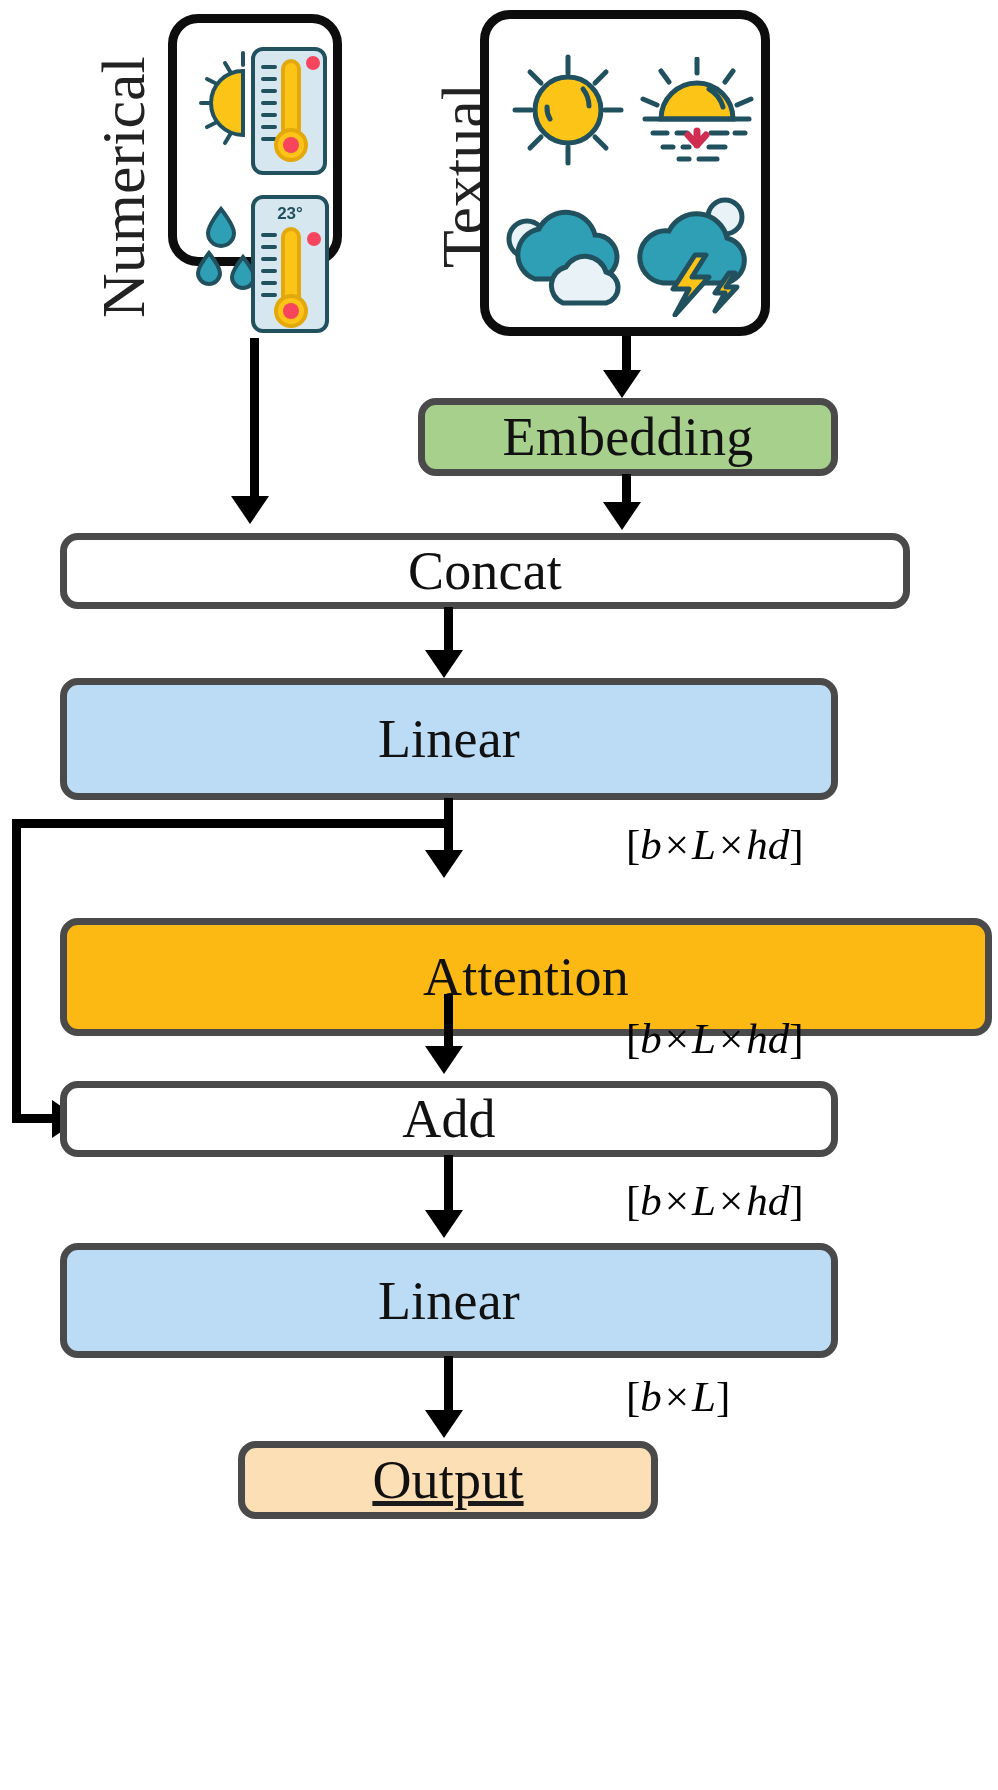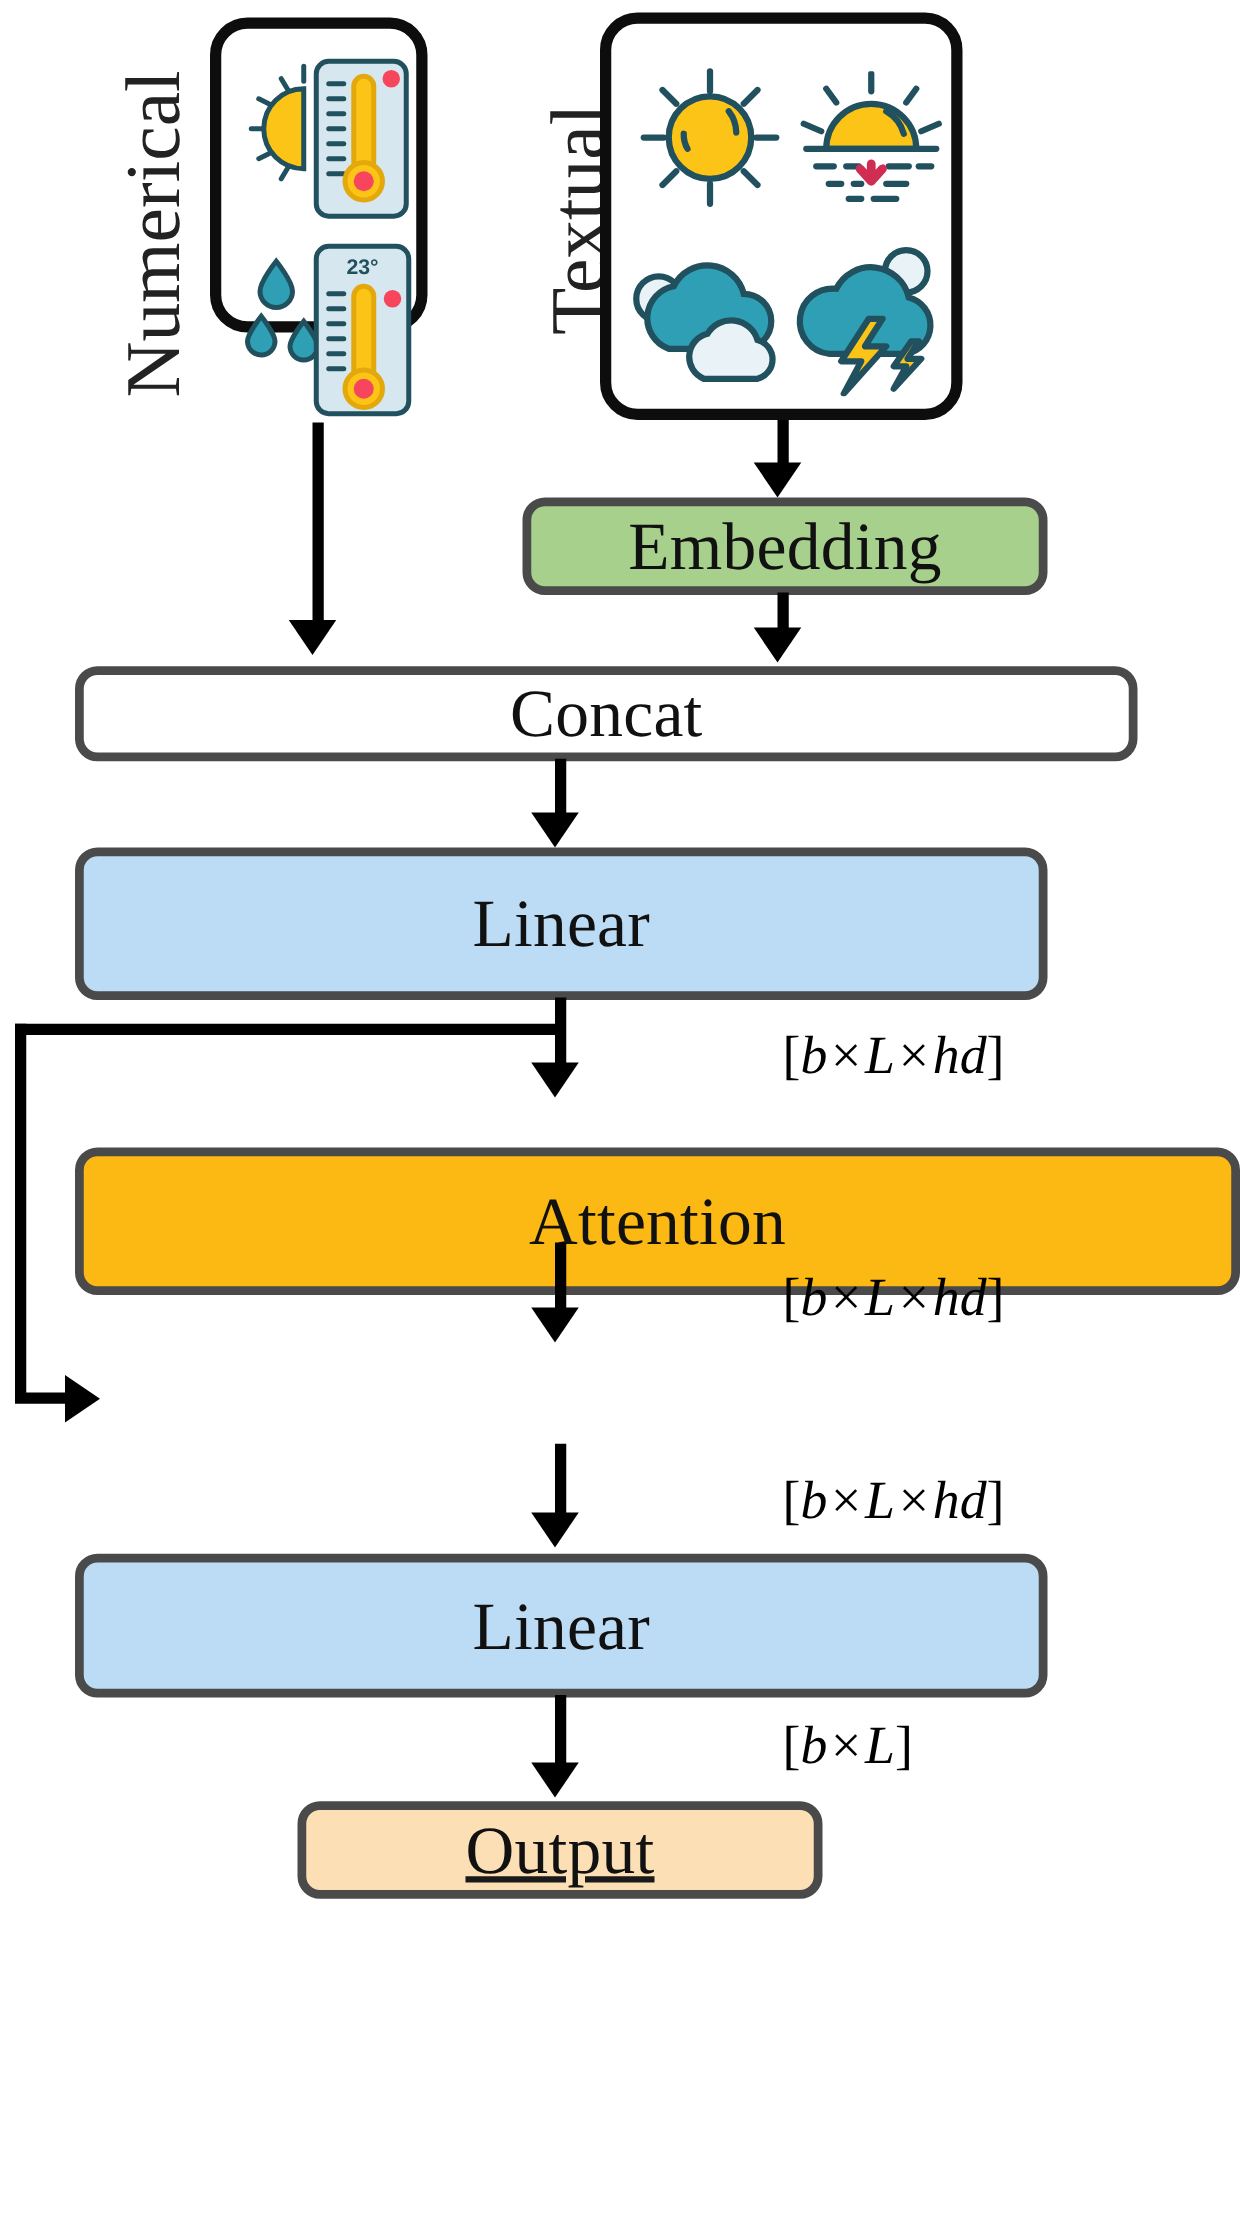--- a/index.html
+++ b/index.html
@@ -217,20 +217,23 @@
   <div class="node orange" style="left:60px; top:878px; width:932px; height:118px;margin-top:40px;">
     <span class="lbl">Attention</span>
   </div>
 
   <div class="vline" style="left:444px; top:994px; height:56px;"></div>
   <div class="arrowdown" style="left:425px; top:1046px;"></div>
   <div class="tensor" style="left:626px; top:1014px;">
     <span class="br">[</span><i>b</i><span class="tm">×</span><i>L</i><span class="tm">×</span><i>hd</i><span class="br">]</span>
   </div>
 
+  <div class="node plain" style="left:60px; top:1081px; width:778px; height:76px;">
+    <span class="lbl">Add</span>
+  </div>
 
   <div class="vline" style="left:444px; top:1155px; height:58px;"></div>
   <div class="arrowdown" style="left:425px; top:1210px;"></div>
   <div class="tensor" style="left:626px; top:1176px;">
     <span class="br">[</span><i>b</i><span class="tm">×</span><i>L</i><span class="tm">×</span><i>hd</i><span class="br">]</span>
   </div>
 
   <div class="node blue" style="left:60px; top:1243px; width:778px; height:115px;">
     <span class="lbl">Linear</span>
   </div>

